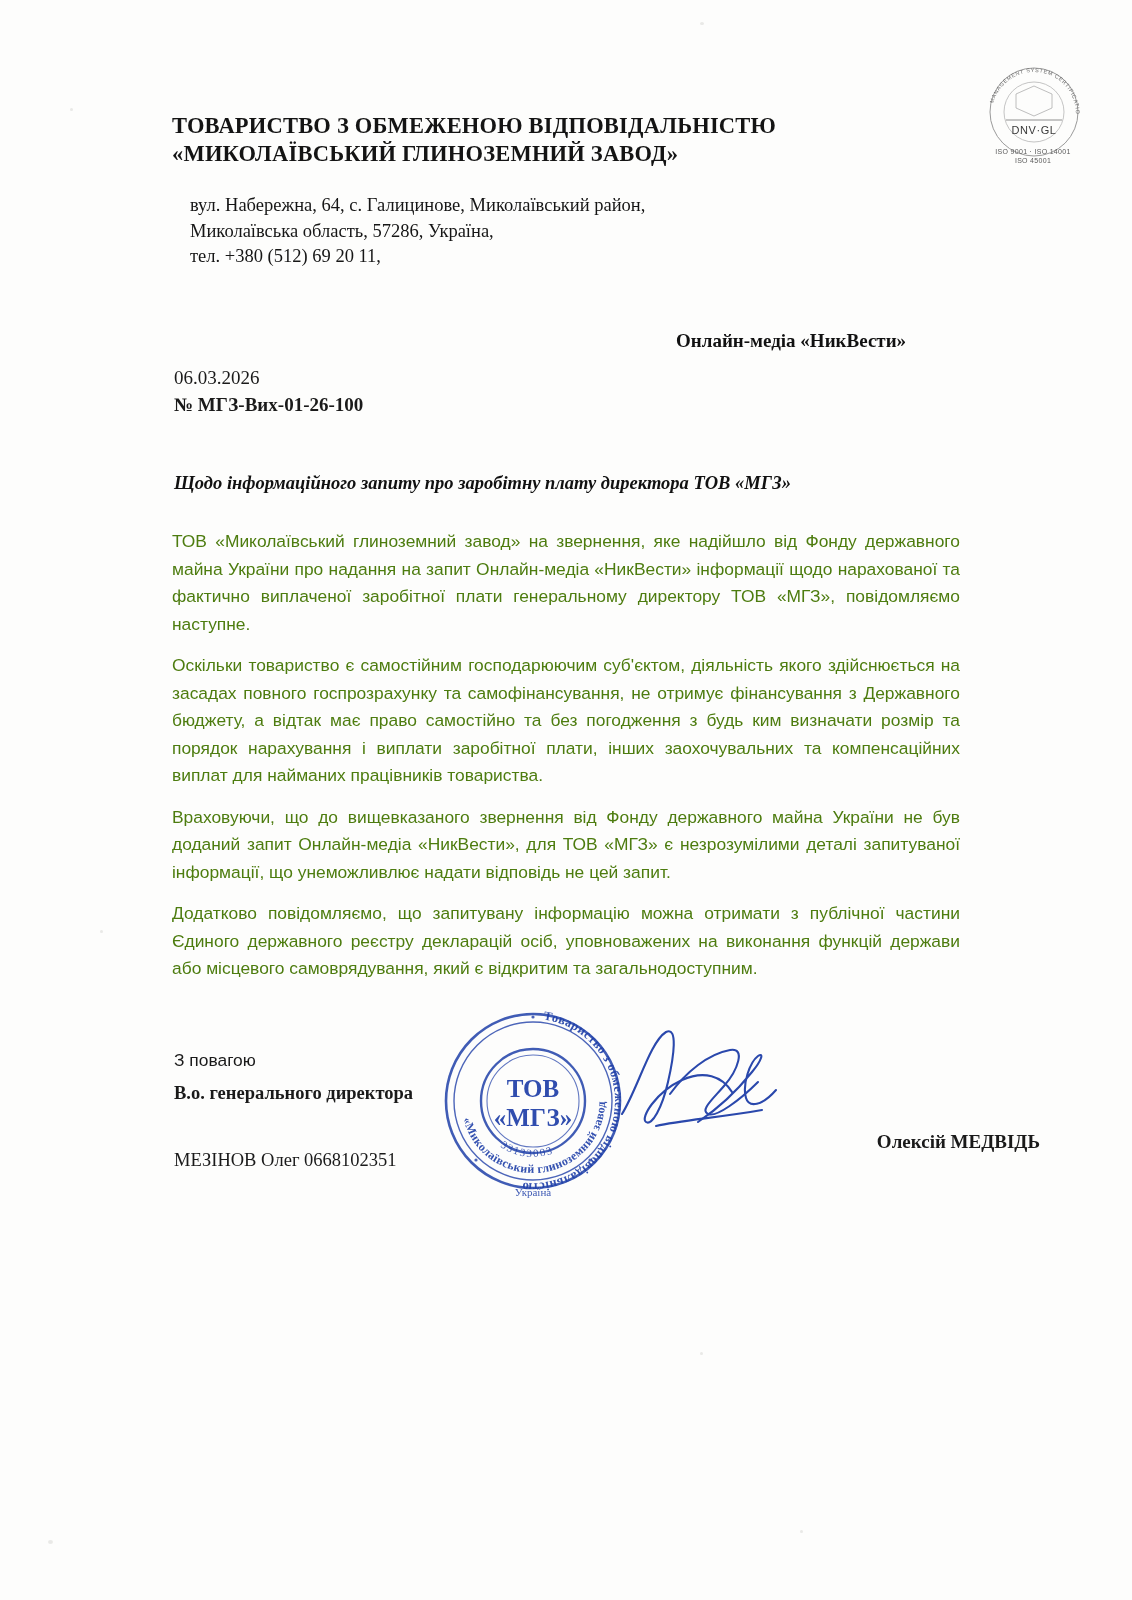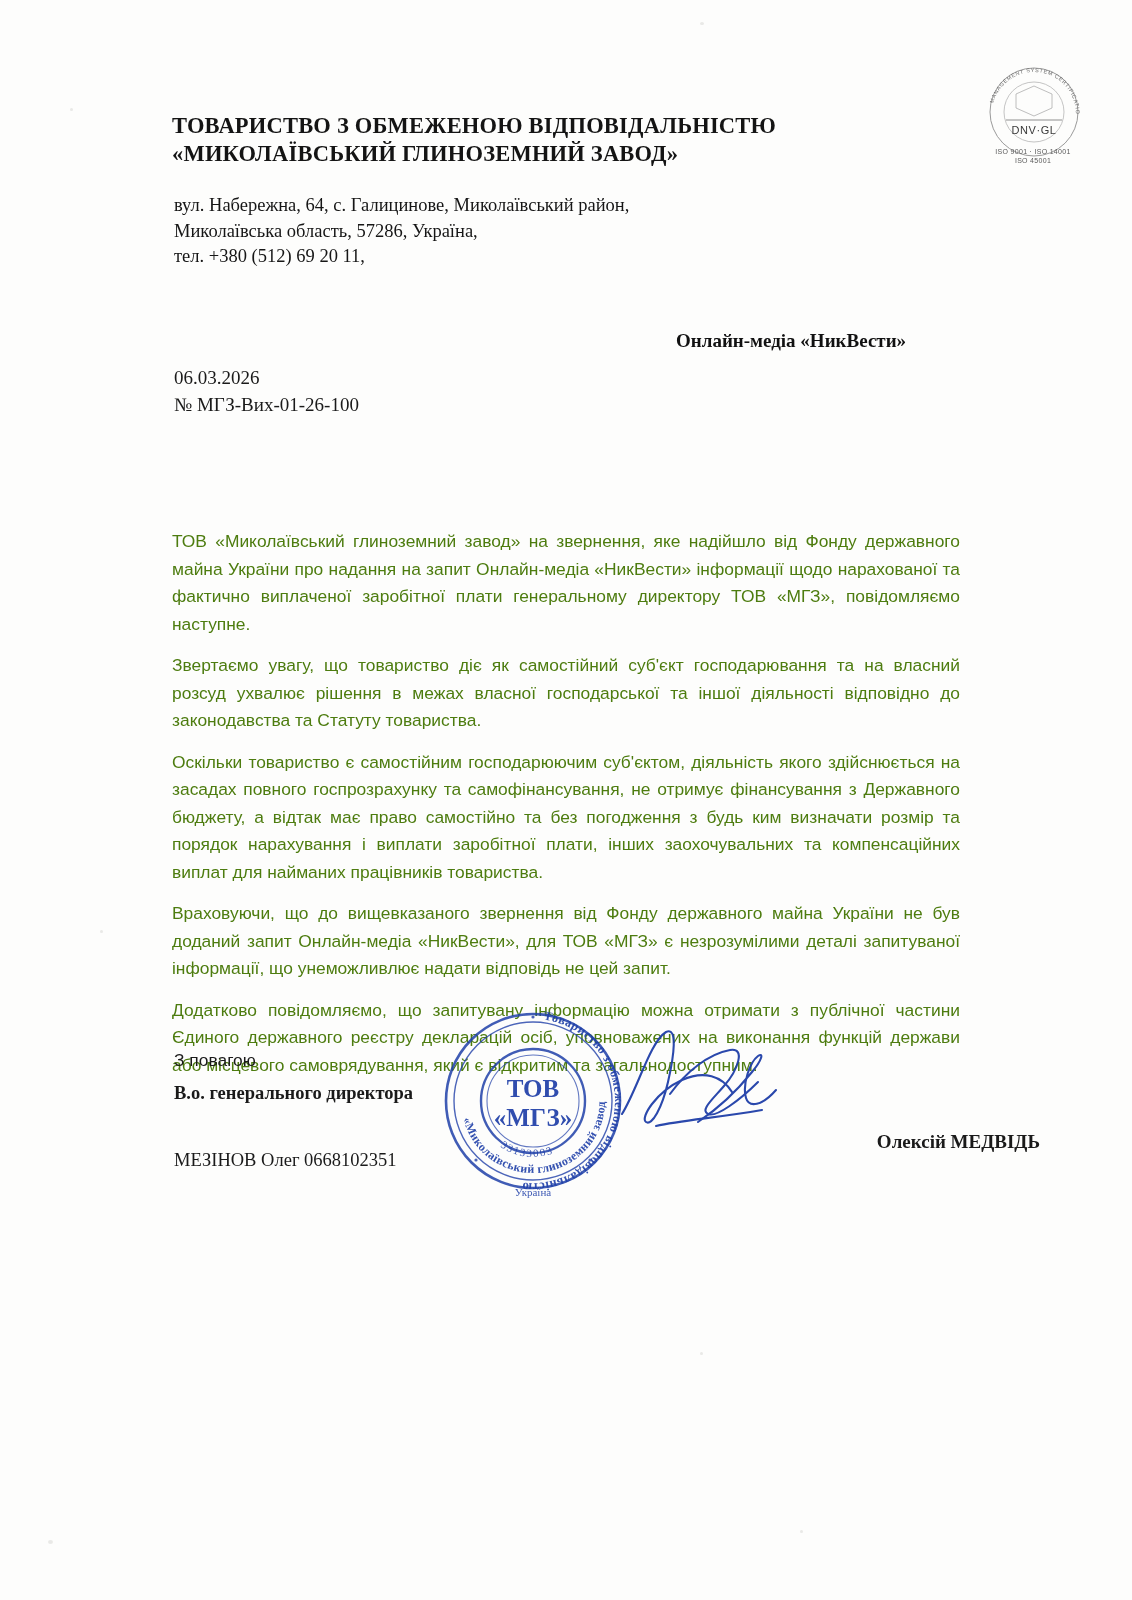--- a/index.html
+++ b/index.html
@@ -45,21 +45,21 @@
 
   .address-block {
     position: absolute;
     left: 174px;
     top: 193px;
     width: 560px;
     font-size: 18.5px;
     line-height: 25.5px;
     color: #161616;
   }
-  .address-block div { white-space: nowrap; }
+  .address-block div { white-space: nowrap; margin-left: 16px; }
 
   
   .dnv-logo {
     position: absolute;
     right: 44px;
     top: 58px;
     width: 108px;
     height: 108px;
   }
   .dnv-logo svg { display:block; }
@@ -92,20 +92,21 @@
     position: absolute;
     left: 174px;
     top: 367px;
     font-size: 19px;
   }
   .doc-number {
     position: absolute;
     left: 174px;
     top: 394px;
     font-size: 19px;
+    font-weight: bold;
   }
 
   .subject {
     position: absolute;
     left: 174px;
     top: 473px;
     font-size: 18.5px;
     font-weight: bold;
     font-style: italic;
     color: #111;
@@ -223,24 +224,24 @@
     <div>вул. Набережна, 64, с. Галицинове, Миколаївський район,</div>
     <div>Миколаївська область, 57286, Україна,</div>
     <div>тел. +380 (512) 69 20 11,</div>
   </div>
 
   <div class="addressee">Онлайн-медіа «НикВести»</div>
 
   <div class="doc-date">06.03.2026</div>
   <div class="doc-number">№ МГЗ-Вих-01-26-100</div>
 
+  <div class="subject">Щодо інформаційного запиту про заробітну плату директора ТОВ «МГЗ»</div>
 
   <div class="body-text">
     <p>ТОВ «Миколаївський глиноземний завод» на звернення, яке надійшло від  Фонду державного майна України про надання на запит Онлайн-медіа «НикВести» інформації щодо нарахованої та фактично виплаченої заробітної плати генеральному директору ТОВ «МГЗ», повідомляємо наступне.</p>
-    <p>Звертаємо увагу, що товариство діє як самостійний суб'єкт господарювання та на власний розсуд ухвалює рішення в межах власної господарської та іншої діяльності відповідно до законодавства та Статуту товариства.</p>
     <p>Оскільки товариство є самостійним господарюючим суб'єктом, діяльність якого здійснюється на засадах повного госпрозрахунку та самофінансування, не отримує фінансування з Державного бюджету, а відтак має право самостійно та без погодження з будь ким визначати розмір та порядок нарахування і виплати заробітної плати, інших заохочувальних та компенсаційних виплат для найманих працівників товариства.</p>
     <p>Враховуючи, що до вищевказаного звернення від Фонду державного майна України не був доданий запит Онлайн-медіа «НикВести», для ТОВ «МГЗ» є незрозумілими деталі запитуваної інформації, що унеможливлює надати відповідь не цей запит.</p>
     <p>Додатково повідомляємо, що запитувану інформацію можна отримати з публічної частини Єдиного державного реєстру декларацій осіб, уповноважених на виконання функцій держави або місцевого самоврядування, який є відкритим та загальнодоступним.</p>
   </div>
 
   <div class="sign-regards">З повагою</div>
   <div class="sign-position">В.о. генерального директора</div>
   <div class="sign-name">Олексій МЕДВІДЬ</div>
   <div class="executor">МЕЗІНОВ Олег 0668102351</div>
 

